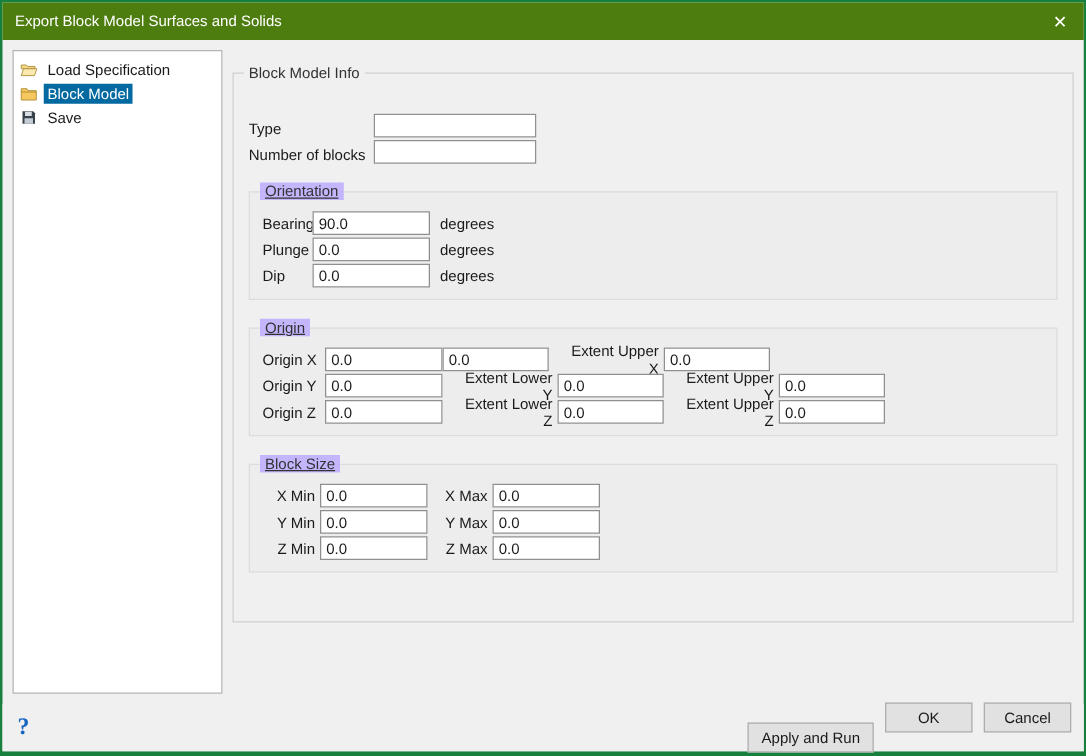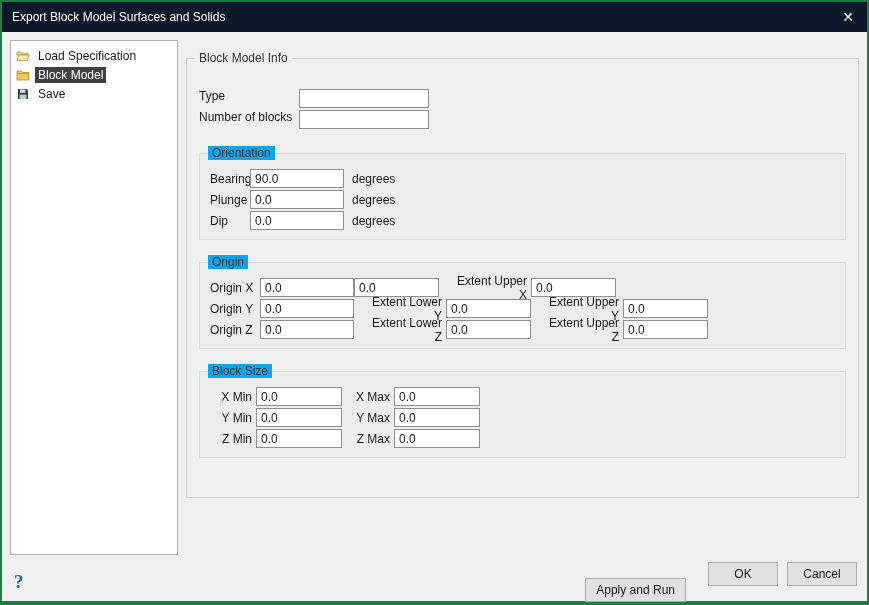--- a/index.html
+++ b/index.html
@@ -12,39 +12,39 @@
   }
   .dialog {
     width: 869px; height: 605px;
     border: 2px solid #17803d;
     border-bottom-width: 4px;
     background: #f0f0f0;
     display: flex; flex-direction: column;
   }
   .titlebar {
     height: 30px; flex: 0 0 auto;
-    background: #0f172a; color: #fff;
+    background: #4d7c0f; color: #fff;
     display: flex; align-items: center;
     padding: 0 4px 0 10px;
   }
   .titlebar .title { flex: 1; font-size: 12px; }
   .titlebar .close {
     width: 30px; height: 30px; line-height: 30px;
     text-align: center; font-size: 14px; cursor: default;
   }
   .bodyarea { flex: 1; display: flex; gap: 8px; padding: 8px; min-height: 0; }
   .sidebar {
     width: 168px; flex: 0 0 auto;
     background: #fff; border: 1px solid #b3b3b3;
     padding: 5px 3px; overflow: hidden;
   }
   .tree-item { display: flex; align-items: center; gap: 5px; height: 19px; padding: 0 2px; cursor: default; }
   .tree-item .ticon { width: 14px; height: 14px; flex: 0 0 auto; display: inline-flex; }
   .tree-item .tlabel { padding: 1px 3px; white-space: nowrap; }
-  .tree-item.selected .tlabel { background: #404040; color: #fff; }
+  .tree-item.selected .tlabel { background: #0369a1; color: #fff; }
   .main { flex: 1; display: flex; flex-direction: column; min-width: 0; }
   .groupbox { position: relative; border: 1px solid #cfcfcf; background: #f0f0f0; }
   .gb-title {
     position: absolute; top: -8px; left: 8px;
     background: #f0f0f0; padding: 0 4px; color: #333; white-space: nowrap;
   }
   .gb-input { height: 56px; margin-top: 2px; padding: 18px 10px 8px; flex: 0 0 auto; }
   .gb-input .row { display: flex; align-items: center; }
   .lbl-name { width: 100px; flex: 0 0 auto; }
   .combobox {
@@ -52,34 +52,34 @@
     border: 1px solid #8f8f8f; margin-right: 6px;
     display: flex; align-items: center; padding: 0 6px;
   }
   .combobox .combo-value { flex: 1; }
   .btn {
     font: inherit; color: #1a1a1a;
     background: #e1e1e1; border: 1px solid #adadad;
     height: 23px; padding: 0 10px; cursor: default;
   }
   .gb-info { margin-top: 18px; height: 440px; padding: 30px 12px 12px; flex: 0 0 auto; }
-  .info-row { display: flex; align-items: flex-start; height: 21px; }
+  .info-row { display: flex; align-items: flex-end; height: 21px; }
   .info-lbl { width: 100px; flex: 0 0 auto; }
   .fld {
     font: inherit; color: #1a1a1a;
     height: 19px; border: 1px solid #8f8f8f;
     background: #fff; padding: 0 4px;
   }
   .w130 { width: 130px; }
   .subgroup {
     position: relative; margin-top: 22px;
     border: 1px solid #dcdcdc; background: #ededed;
     padding: 14px 10px 8px;
   }
-  .subgroup .gb-title { background: #0ea5e9; }
+  .subgroup .gb-title { background: #c4b5fd; text-decoration: underline; }
   .o-row, .g-row, .bs-row { display: flex; align-items: center; height: 21px; }
   .o-lbl { width: 40px; flex: 0 0 auto; }
   .o-fld { width: 94px; }
   .units { margin-left: 8px; }
   .g-lbl1 { width: 50px; flex: 0 0 auto; }
   .g-fld1 { width: 94px; }
   .g-lbl2 { width: 80px; text-align: right; margin-left: 8px; margin-right: 4px; flex: 0 0 auto; }
   .g-fld2 { width: 85px; }
   .bs-lbl1 { width: 42px; text-align: right; margin-right: 4px; flex: 0 0 auto; }
   .bs-fld { width: 86px; }
@@ -89,21 +89,21 @@
     display: flex; align-items: center;
     padding: 0 10px 0 12px; background: #f0f0f0;
   }
   .help {
     color: #1464c0; font-weight: bold; font-size: 19px;
     cursor: default; font-family: "Liberation Serif", serif;
   }
   .footer-buttons { margin-left: auto; display: flex; gap: 9px; }
   .footer-buttons .btn { height: 24px; min-width: 70px; }
   .btn-applyrun { min-width: 102px; margin-top: 16px; }
-  .btn-ok { min-width: 79px; margin-left: 13px; }
+  .btn-ok { min-width: 79px; }
 </style>
 </head>
 <body>
 
 <div class="dialog">
 
   <div class="titlebar">
     <span class="title">Export Block Model Surfaces and Solids</span>
     <span class="close">✕</span>
   </div>

